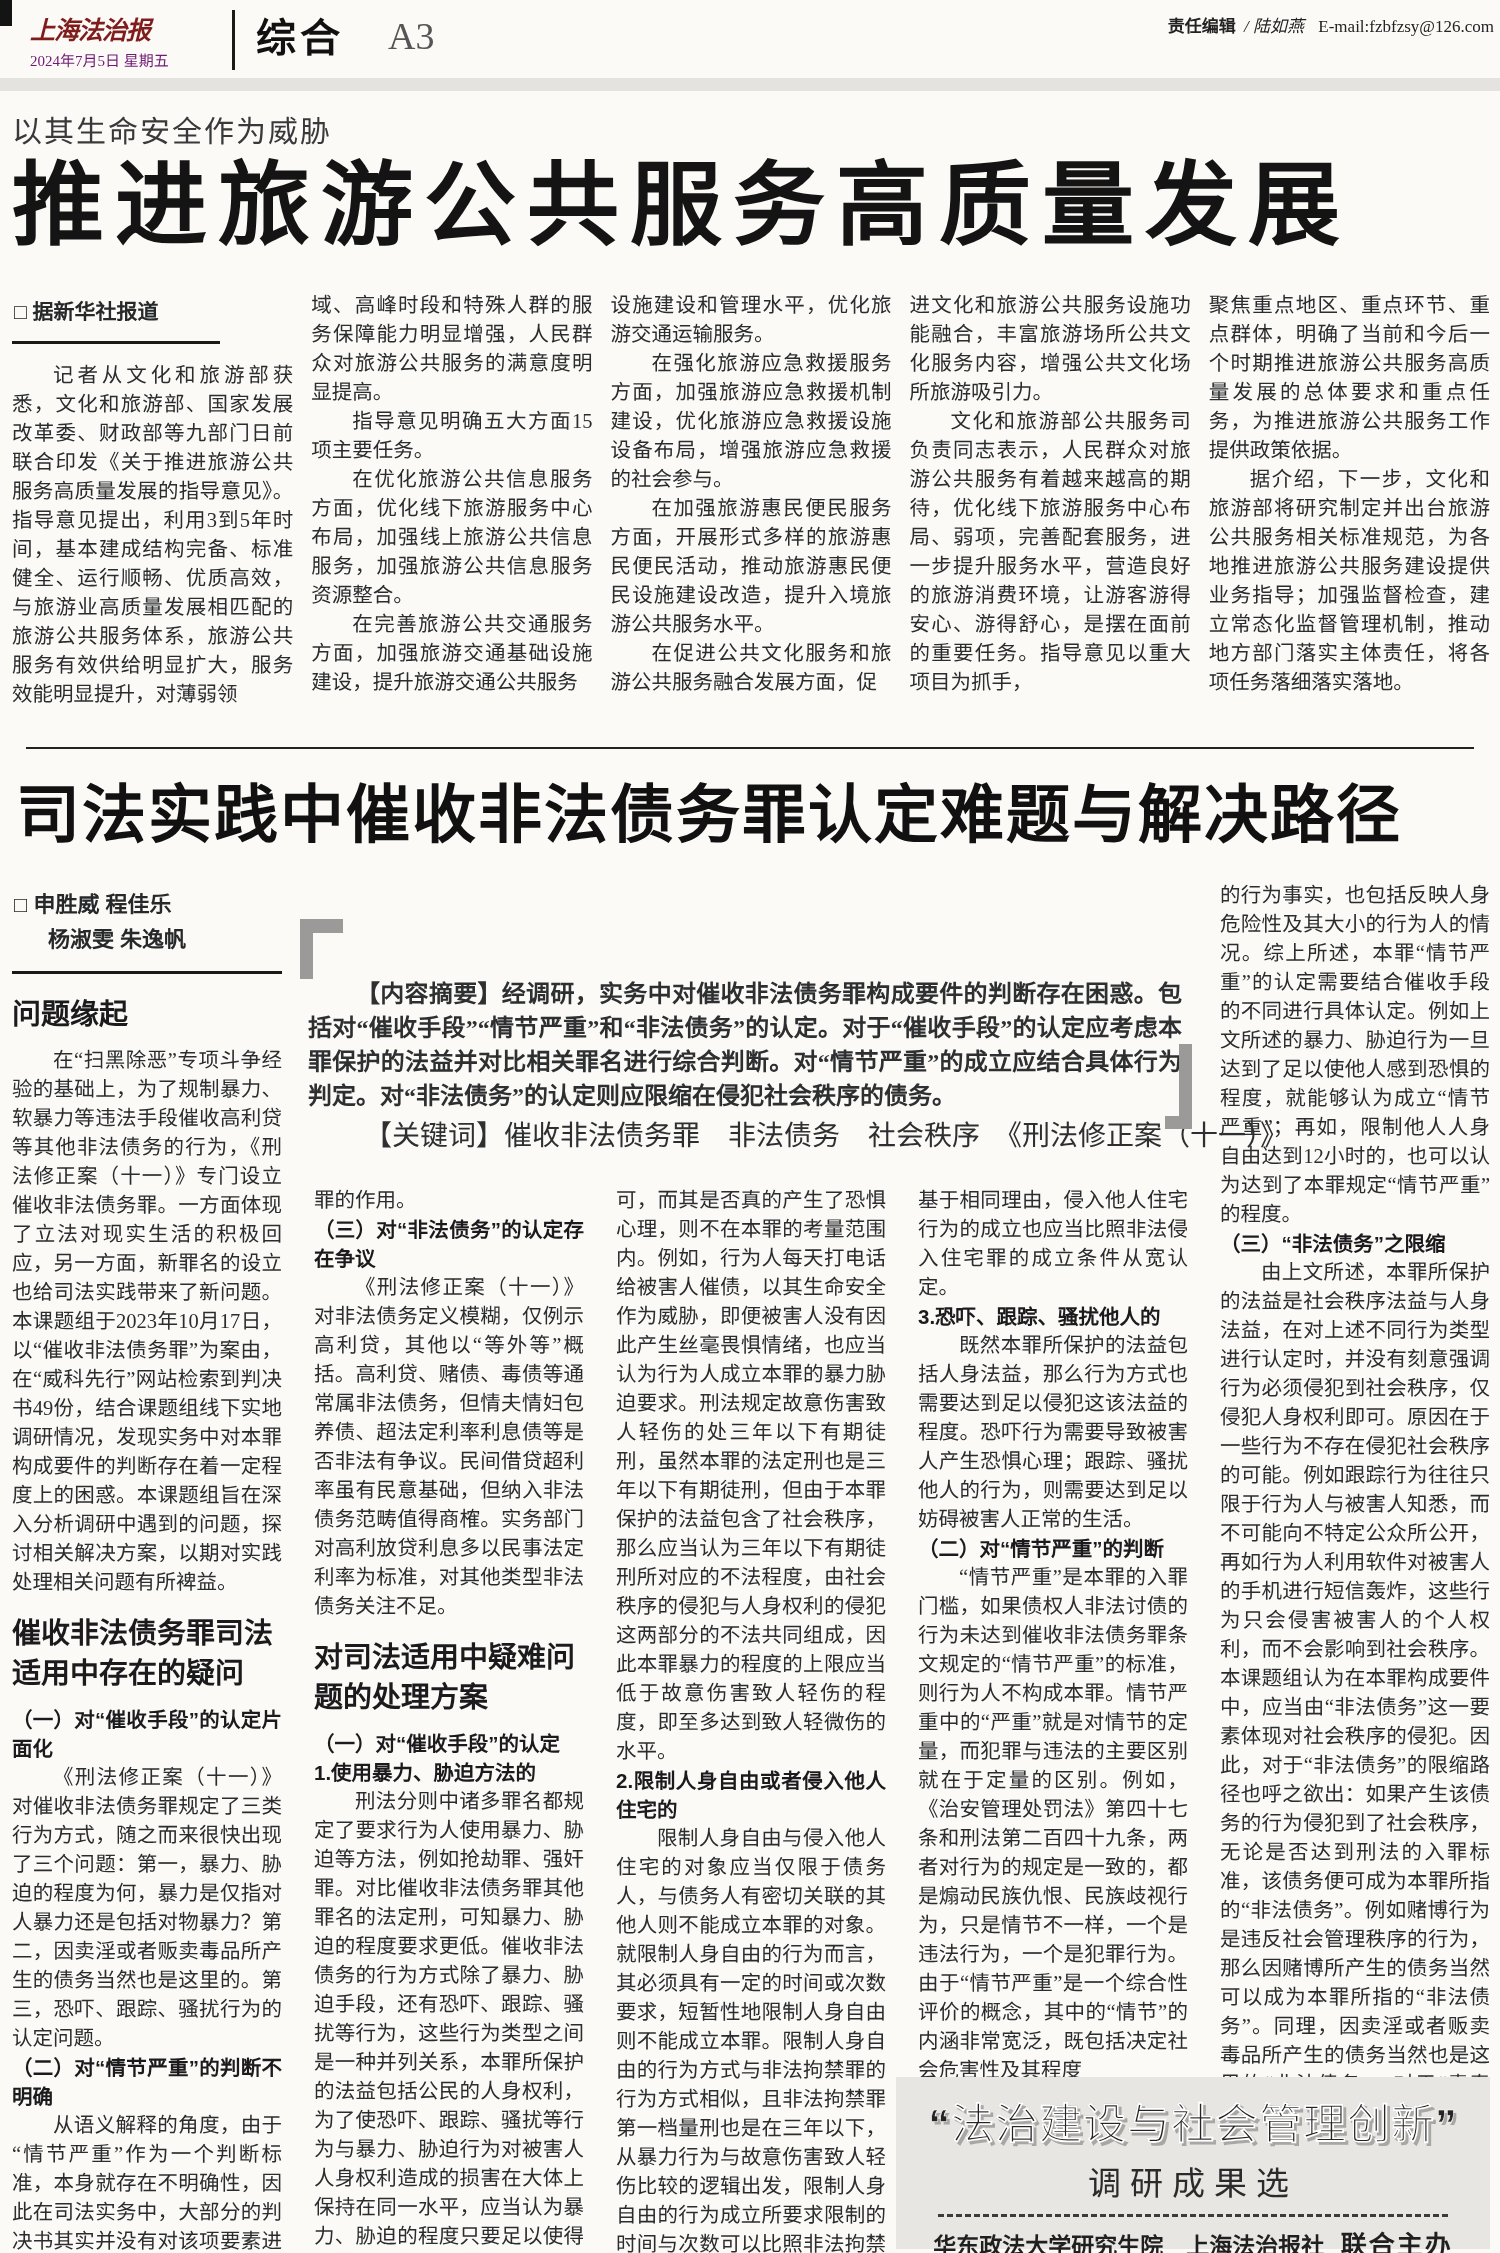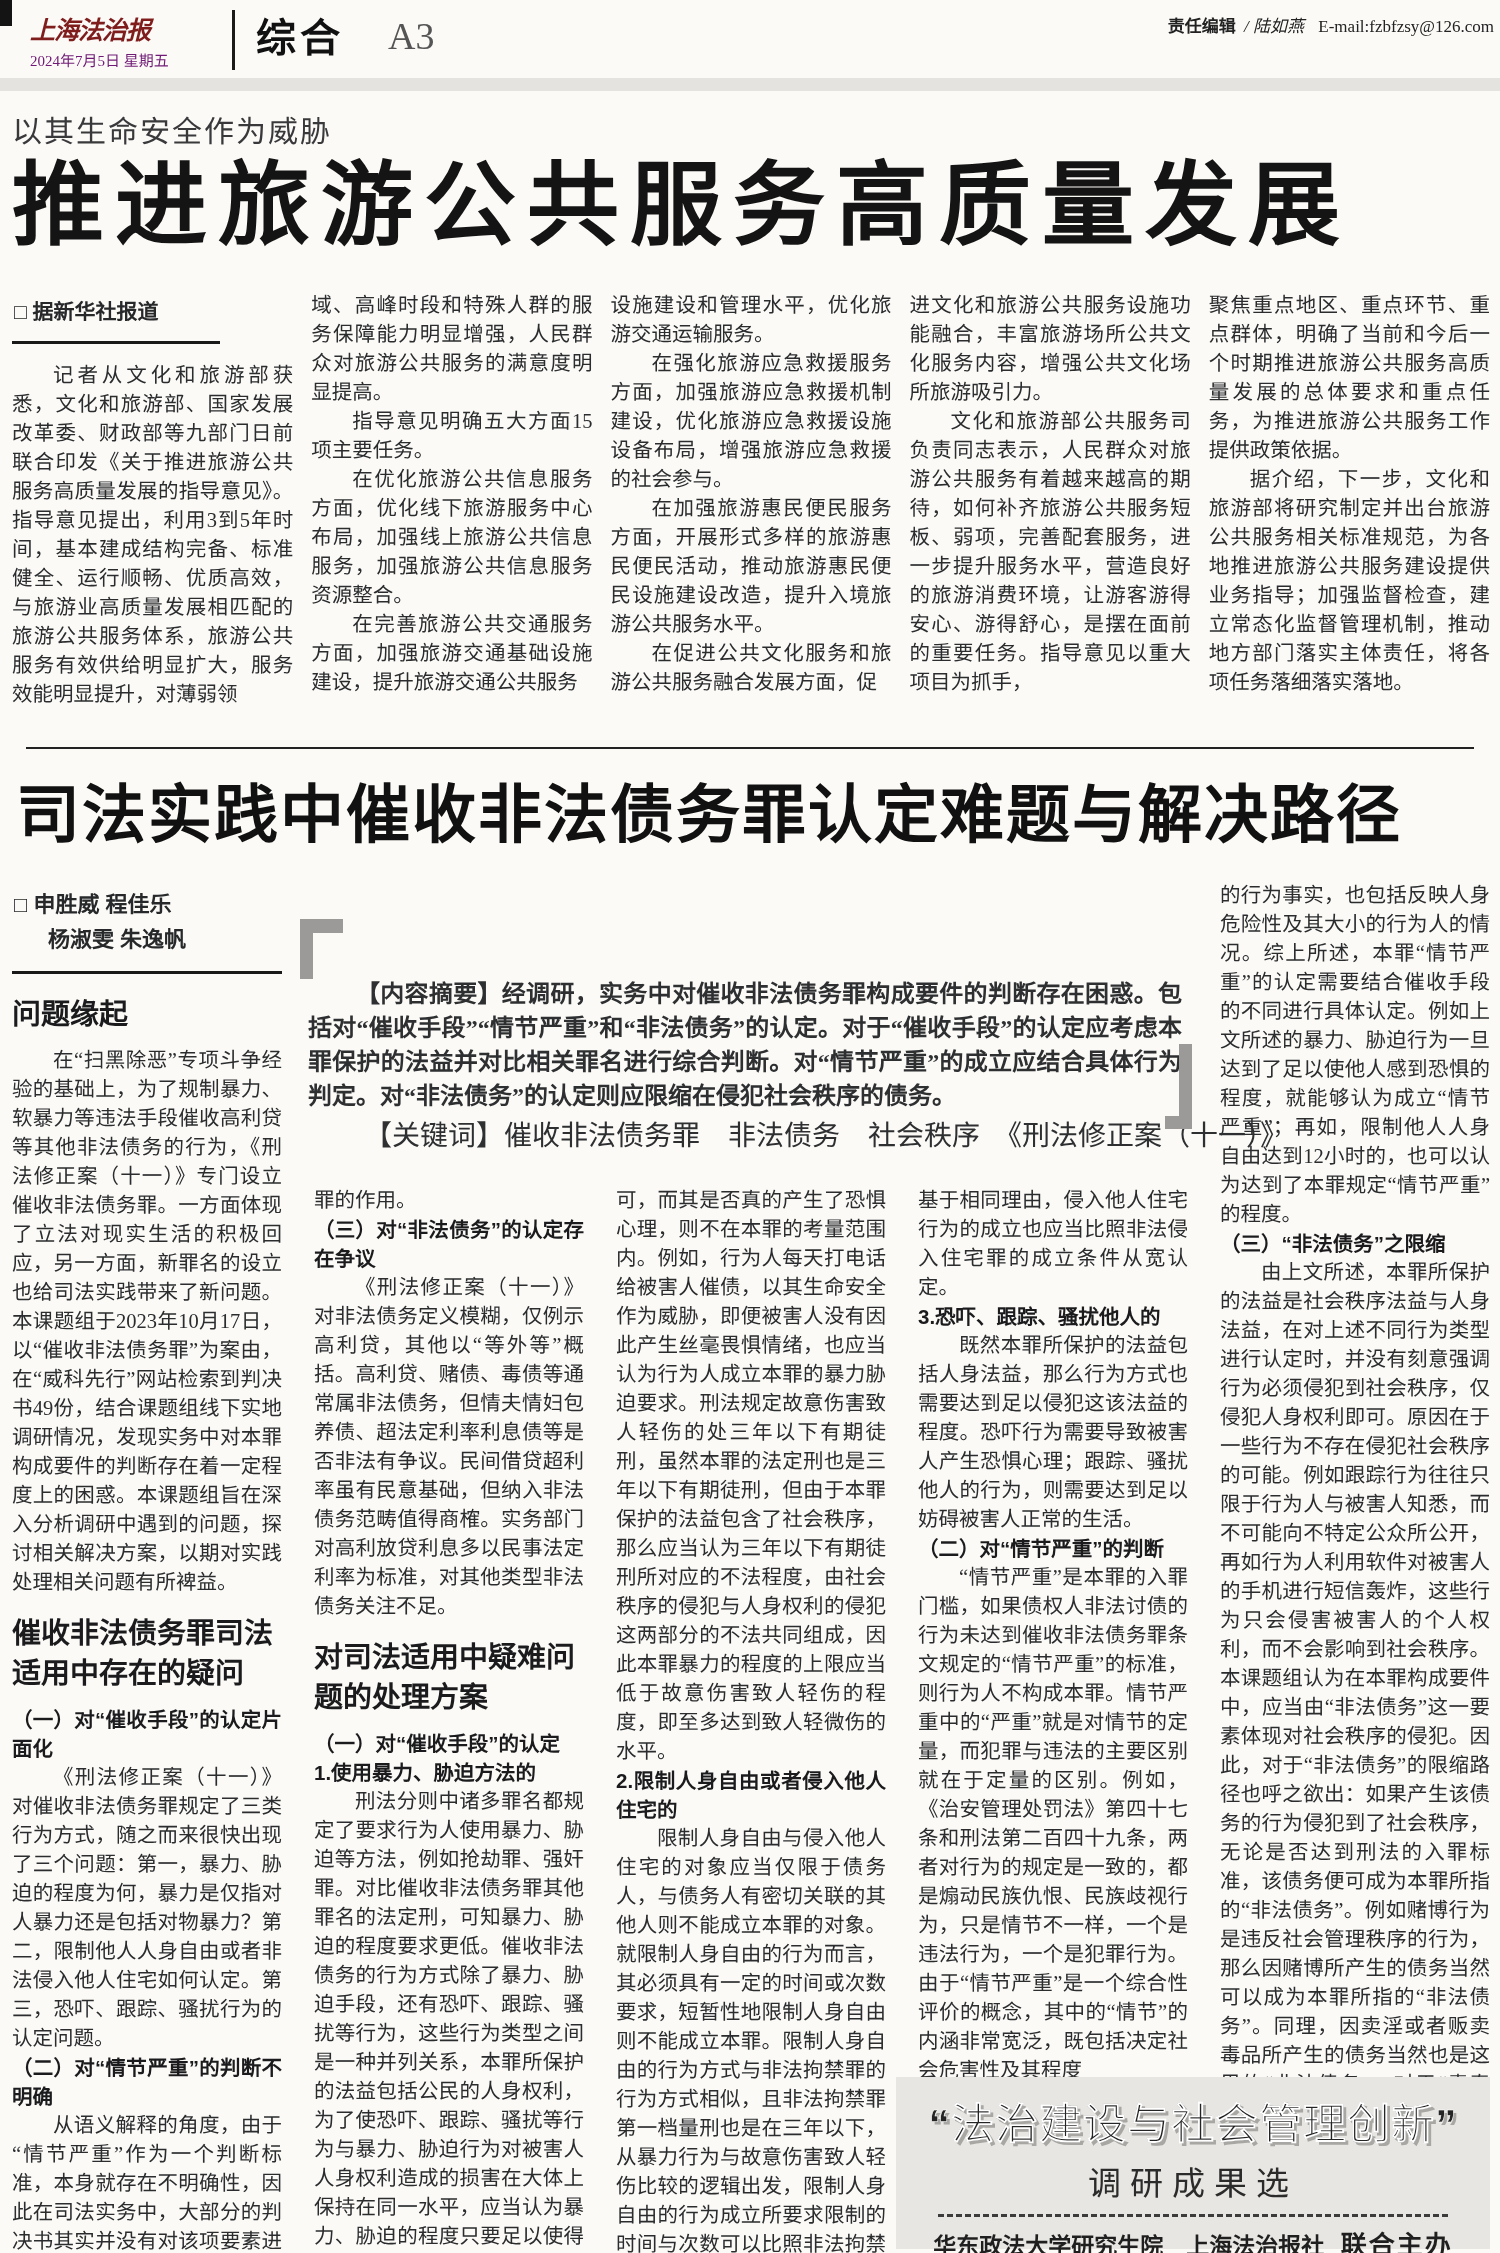--- a/index.html
+++ b/index.html
@@ -118,21 +118,21 @@
           <p class="para indent">在完善旅游公共交通服务方面，加强旅游交通基础设施建设，提升旅游交通公共服务</p>
         </div>
       <div class="col">
           <p class="para">设施建设和管理水平，优化旅游交通运输服务。</p>
           <p class="para indent">在强化旅游应急救援服务方面，加强旅游应急救援机制建设，优化旅游应急救援设施设备布局，增强旅游应急救援的社会参与。</p>
           <p class="para indent">在加强旅游惠民便民服务方面，开展形式多样的旅游惠民便民活动，推动旅游惠民便民设施建设改造，提升入境旅游公共服务水平。</p>
           <p class="para indent">在促进公共文化服务和旅游公共服务融合发展方面，促</p>
         </div>
       <div class="col">
           <p class="para">进文化和旅游公共服务设施功能融合，丰富旅游场所公共文化服务内容，增强公共文化场所旅游吸引力。</p>
-          <p class="para indent">文化和旅游部公共服务司负责同志表示，人民群众对旅游公共服务有着越来越高的期待，如何补齐旅游公共服务短板、弱项，完善配套服务，进一步提升服务水平，营造良好的旅游消费环境，让游客游得安心、游得舒心，是摆在面前的重要任务。指导意见以重大项目为抓手，</p>
+          <p class="para indent">文化和旅游部公共服务司负责同志表示，人民群众对旅游公共服务有着越来越高的期待，优化线下旅游服务中心布局、弱项，完善配套服务，进一步提升服务水平，营造良好的旅游消费环境，让游客游得安心、游得舒心，是摆在面前的重要任务。指导意见以重大项目为抓手，</p>
         </div>
       <div class="col">
           <p class="para">聚焦重点地区、重点环节、重点群体，明确了当前和今后一个时期推进旅游公共服务高质量发展的总体要求和重点任务，为推进旅游公共服务工作提供政策依据。</p>
           <p class="para indent">据介绍，下一步，文化和旅游部将研究制定并出台旅游公共服务相关标准规范，为各地推进旅游公共服务建设提供业务指导；加强监督检查，建立常态化监督管理机制，推动地方部门落实主体责任，将各项任务落细落实落地。</p>
         </div>
     </div>
   </div>
 
   <hr class="divider">
 
@@ -143,21 +143,21 @@
       <div class="col">
         <div class="byline2">
           <div>□ 申胜威 程佳乐</div>
           <div class="a2">杨淑雯 朱逸帆</div>
         </div>
         <div>
             <h3 class="sec-head">问题缘起</h3>
             <p class="para indent">在“扫黑除恶”专项斗争经验的基础上，为了规制暴力、软暴力等违法手段催收高利贷等其他非法债务的行为，《刑法修正案（十一）》专门设立催收非法债务罪。一方面体现了立法对现实生活的积极回应，另一方面，新罪名的设立也给司法实践带来了新问题。本课题组于2023年10月17日，以“催收非法债务罪”为案由，在“威科先行”网站检索到判决书49份，结合课题组线下实地调研情况，发现实务中对本罪构成要件的判断存在着一定程度上的困惑。本课题组旨在深入分析调研中遇到的问题，探讨相关解决方案，以期对实践处理相关问题有所裨益。</p>
             <h3 class="sec-head">催收非法债务罪司法适用中存在的疑问</h3>
             <h4 class="sub-head">（一）对“催收手段”的认定片面化</h4>
-            <p class="para indent">《刑法修正案（十一）》对催收非法债务罪规定了三类行为方式，随之而来很快出现了三个问题：第一，暴力、胁迫的程度为何，暴力是仅指对人暴力还是包括对物暴力？第二，限制他人人身自由或者非法侵入他人住宅如何认定。第三，恐吓、跟踪、骚扰行为的认定问题。</p>
+            <p class="para indent">《刑法修正案（十一）》对催收非法债务罪规定了三类行为方式，随之而来很快出现了三个问题：第一，暴力、胁迫的程度为何，暴力是仅指对人暴力还是包括对物暴力？第二，因卖淫或者贩卖毒品所产生的债务当然也是这里的。第三，恐吓、跟踪、骚扰行为的认定问题。</p>
             <h4 class="sub-head">（二）对“情节严重”的判断不明确</h4>
             <p class="para indent">从语义解释的角度，由于“情节严重”作为一个判断标准，本身就存在不明确性，因此在司法实务中，大部分的判决书其实并没有对该项要素进行说理，故而难以起到限制入</p>
           </div>
       </div>
       <div class="col pad">
           <p class="para">罪的作用。</p>
           <h4 class="sub-head">（三）对“非法债务”的认定存在争议</h4>
           <p class="para indent">《刑法修正案（十一）》对非法债务定义模糊，仅例示高利贷，其他以“等外等”概括。高利贷、赌债、毒债等通常属非法债务，但情夫情妇包养债、超法定利率利息债等是否非法有争议。民间借贷超利率虽有民意基础，但纳入非法债务范畴值得商榷。实务部门对高利放贷利息多以民事法定利率为标准，对其他类型非法债务关注不足。</p>
           <h3 class="sec-head">对司法适用中疑难问题的处理方案</h3>
           <h4 class="sub-head">（一）对“催收手段”的认定</h4>

